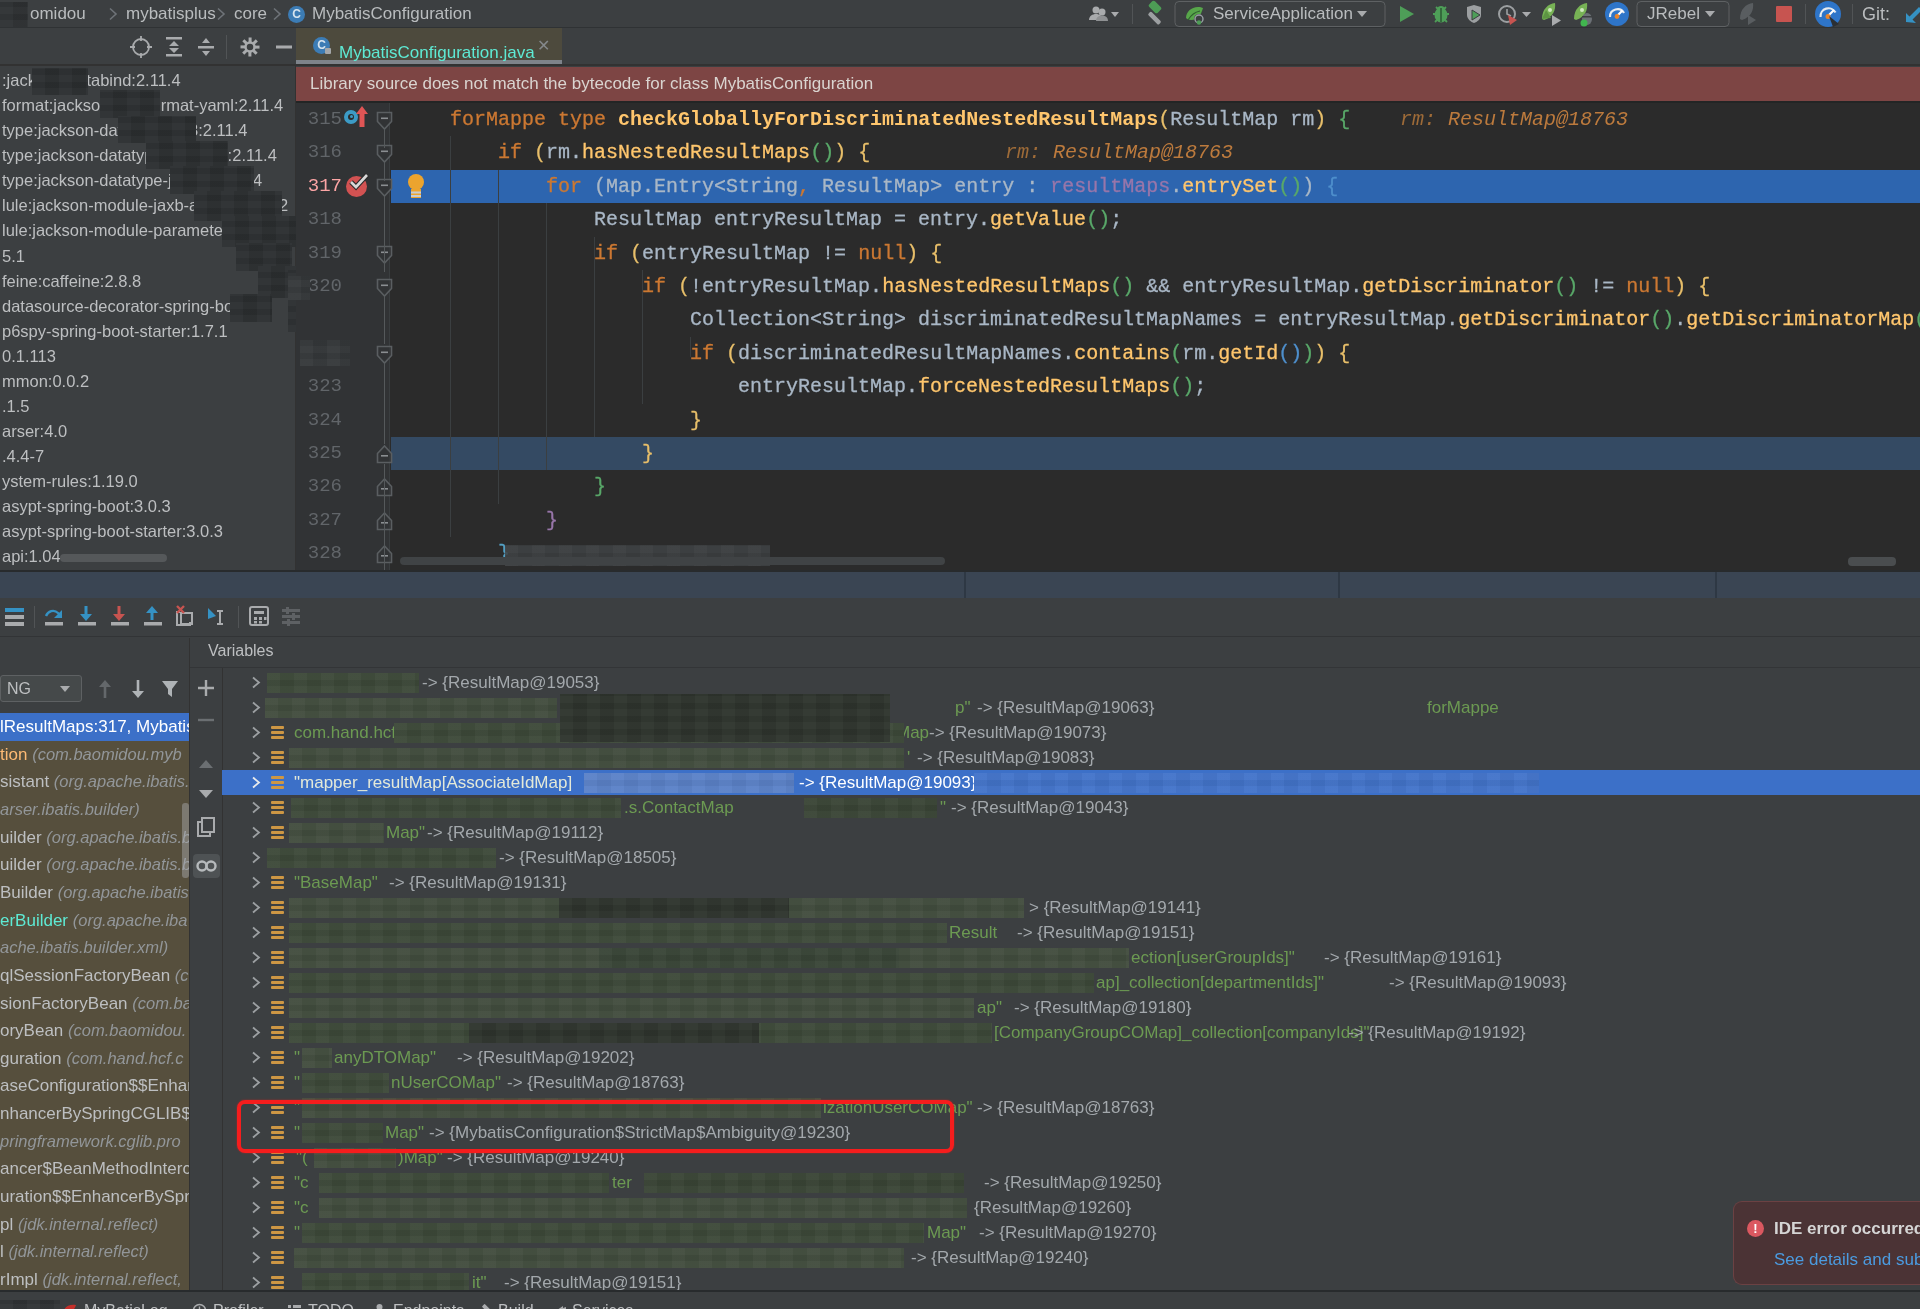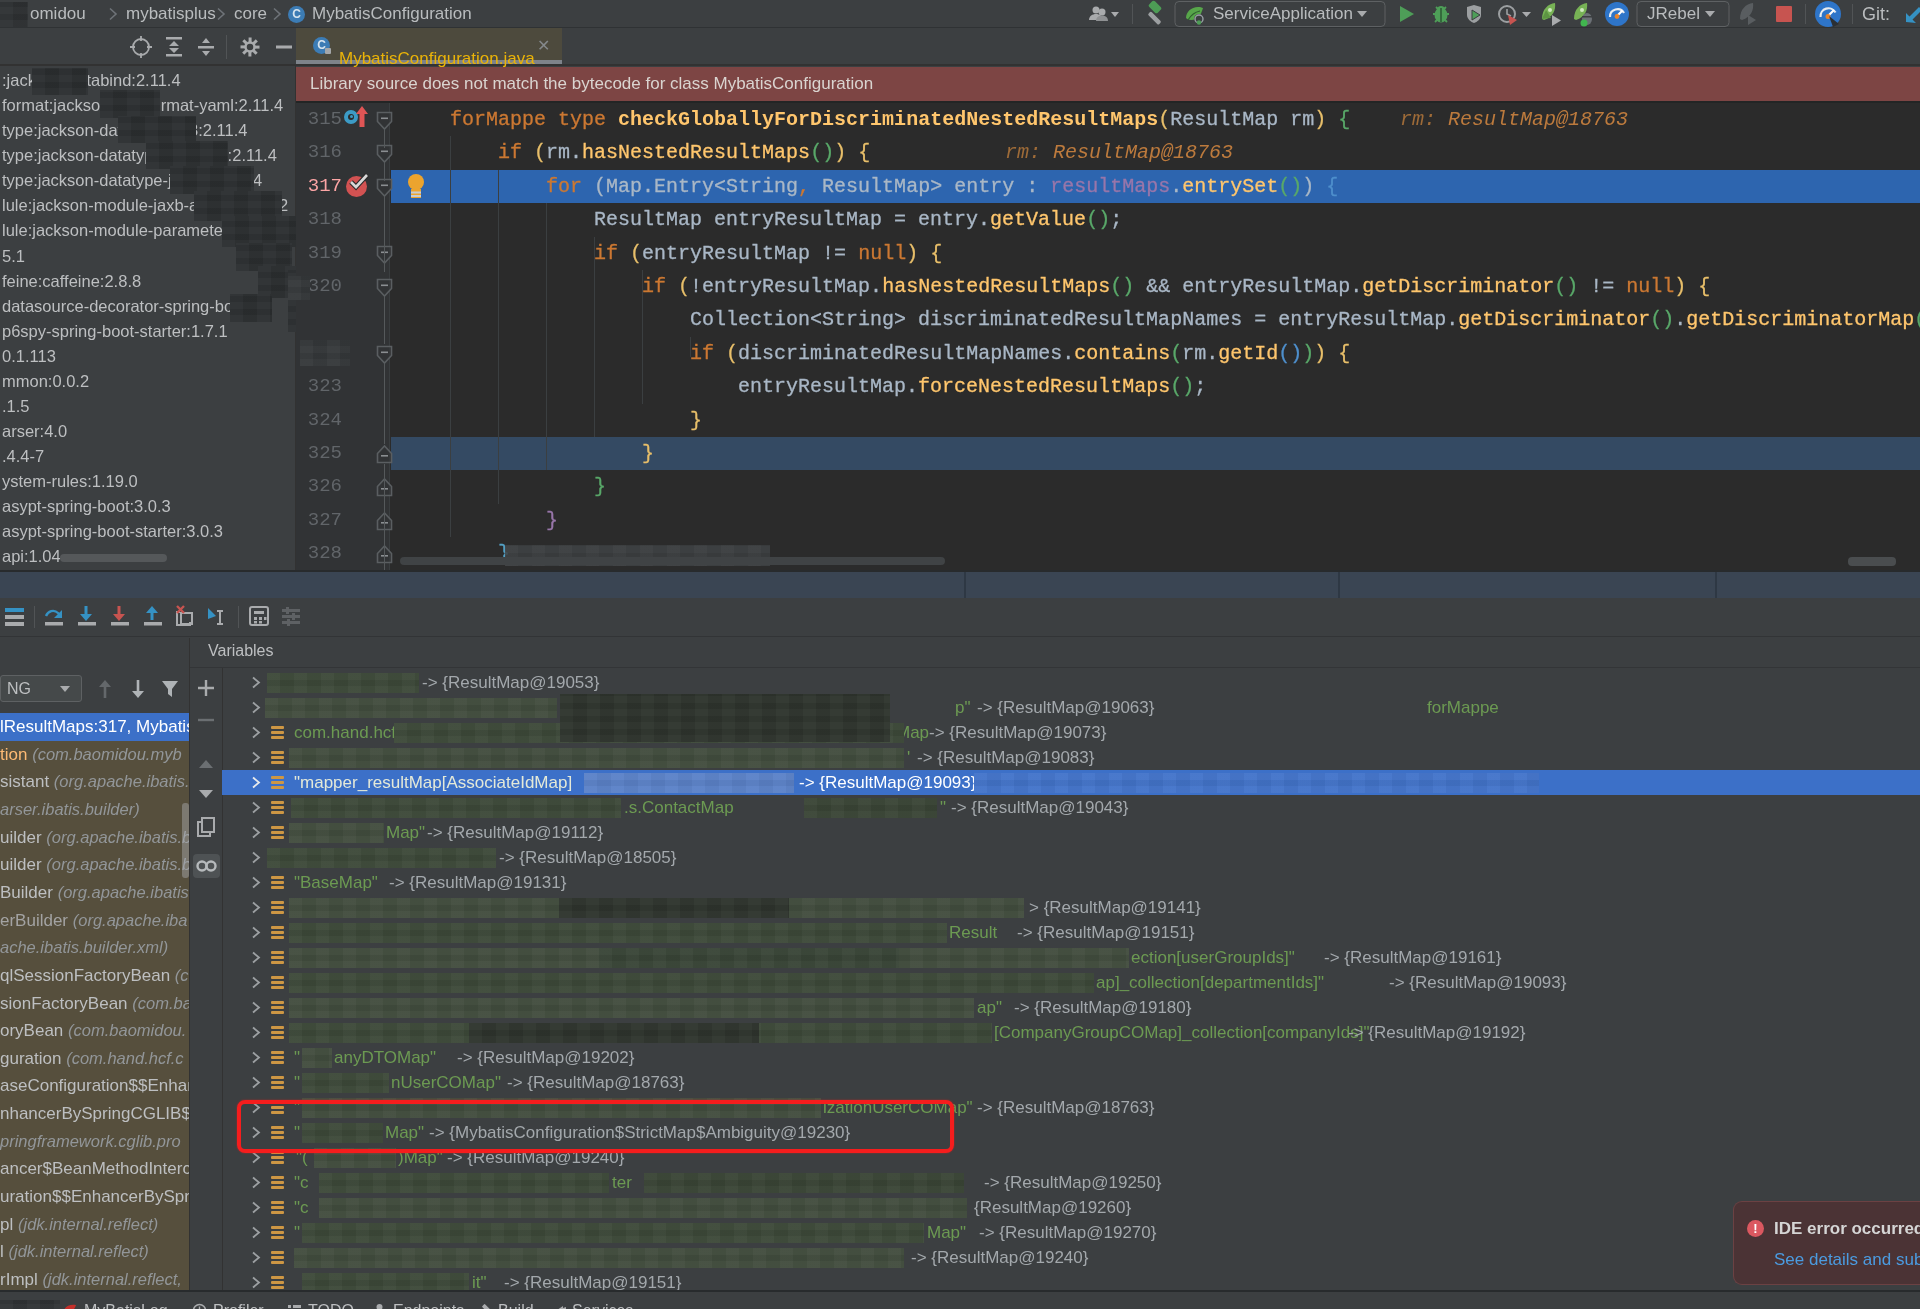--- a/index.html
+++ b/index.html
@@ -151,21 +151,21 @@
       <rect x="128.6" y="9.5" width="3" height="4.5" transform="rotate(225 130 19)"></rect>
       <rect x="128.6" y="9.5" width="3" height="4.5" transform="rotate(270 130 19)"></rect>
       <rect x="128.6" y="9.5" width="3" height="4.5" transform="rotate(315 130 19)"></rect>
     </g>
     <rect x="156" y="17.5" width="16" height="3" fill="#A9ABAD"></rect>
   </svg>
 <div class="a" style="left:296px;top:28px;width:266px;height:33px;background:#4D4A3D"></div>
 <div class="a" style="left:296px;top:60px;width:266px;height:4px;background:#7E838A"></div>
 <div class="a" style="left:313px;top:37px;width:17px;height:17px;border-radius:50%;background:#3C7CB5;color:#D6E4EF;font-size:12px;text-align:center;line-height:17px;font-weight:bold">C</div>
 <div class="a" style="left:325px;top:48px;width:6px;height:6px;background:#A3A6A9;border-radius:1px"></div>
-<div class="a tbtxt" style="left:339px;top:47px;line-height:24px;color:#eab308">MybatisConfiguration.java</div>
+<div class="a tbtxt" style="left:339px;top:41px;line-height:24px;color:#5eead4">MybatisConfiguration.java</div>
 <div class="a" style="left:537px;top:36px;color:#84888B;font-size:16px;line-height:20px">✕</div>
 <div class="a" style="left:0;top:66px;width:296px;height:504px;background:#3C3F41;border-right:1px solid #323232;overflow:hidden">
 <div class="lrow" style="top:2.0px">:jackson-databind:2.11.4</div>
 <div class="lrow" style="top:27.1px">format:jackson-dataformat-yaml:2.11.4</div>
 <div class="lrow" style="top:52.1px">type:jackson-datatype-jdk8:2.11.4</div>
 <div class="lrow" style="top:77.2px">type:jackson-datatype-json-org:2.11.4</div>
 <div class="lrow" style="top:102.3px">type:jackson-datatype-jsr310:2.11.4</div>
 <div class="lrow" style="top:127.3px">lule:jackson-module-jaxb-annotations:2</div>
 <div class="lrow" style="top:152.4px">lule:jackson-module-parameter-names:</div>
 <div class="lrow" style="top:177.5px">5.1</div>
@@ -368,21 +368,21 @@
 <div class="a" style="left:0;top:638px;width:190px;height:652px;background:#3C3F41;border-right:1px solid #323232;overflow:hidden">
 <div class="a" style="left:0;top:103px;width:190px;height:549px;background:#564F3D"></div>
 <div class="a" style="left:0;top:75px;width:190px;height:28px;background:#3C70C8"></div>
 <div class="frow" style="top:75.0px"><span style="color:#FFFFFF">lResultMaps:317, Mybatis</span></div>
 <div class="frow" style="top:102.7px"><span style="color:#fdba74">tion </span><em>(com.baomidou.myb</em></div>
 <div class="frow" style="top:130.3px"><span style="color:#BDBFC1">sistant </span><em>(org.apache.ibatis.</em></div>
 <div class="frow" style="top:157.9px"><span style="color:#BDBFC1"></span><em>arser.ibatis.builder)</em></div>
 <div class="frow" style="top:185.6px"><span style="color:#BDBFC1">uilder </span><em>(org.apache.ibatis.b</em></div>
 <div class="frow" style="top:213.2px"><span style="color:#BDBFC1">uilder </span><em>(org.apache.ibatis.b</em></div>
 <div class="frow" style="top:240.9px"><span style="color:#BDBFC1">Builder </span><em>(org.apache.ibatis.</em></div>
-<div class="frow" style="top:268.5px"><span style="color:#a3a3a3">erBuilder </span><em>(org.apache.iba</em></div>
+<div class="frow" style="top:268.5px"><span style="color:#5eead4">erBuilder </span><em>(org.apache.iba</em></div>
 <div class="frow" style="top:296.2px"><span style="color:#BDBFC1"></span><em>ache.ibatis.builder.xml)</em></div>
 <div class="frow" style="top:323.9px"><span style="color:#BDBFC1">qlSessionFactoryBean </span><em>(co</em></div>
 <div class="frow" style="top:351.5px"><span style="color:#BDBFC1">sionFactoryBean </span><em>(com.ba</em></div>
 <div class="frow" style="top:379.1px"><span style="color:#BDBFC1">oryBean </span><em>(com.baomidou.</em></div>
 <div class="frow" style="top:406.8px"><span style="color:#BDBFC1">guration </span><em>(com.hand.hcf.c</em></div>
 <div class="frow" style="top:434.4px"><span style="color:#BDBFC1">aseConfiguration$$Enhan</span></div>
 <div class="frow" style="top:462.1px"><span style="color:#BDBFC1">nhancerBySpringCGLIB$$</span></div>
 <div class="frow" style="top:489.8px"><span style="color:#BDBFC1"></span><em>pringframework.cglib.pro</em></div>
 <div class="frow" style="top:517.4px"><span style="color:#BDBFC1">ancer$BeanMethodInterc</span></div>
 <div class="frow" style="top:545.0px"><span style="color:#BDBFC1">uration$$EnhancerBySpri</span></div>

